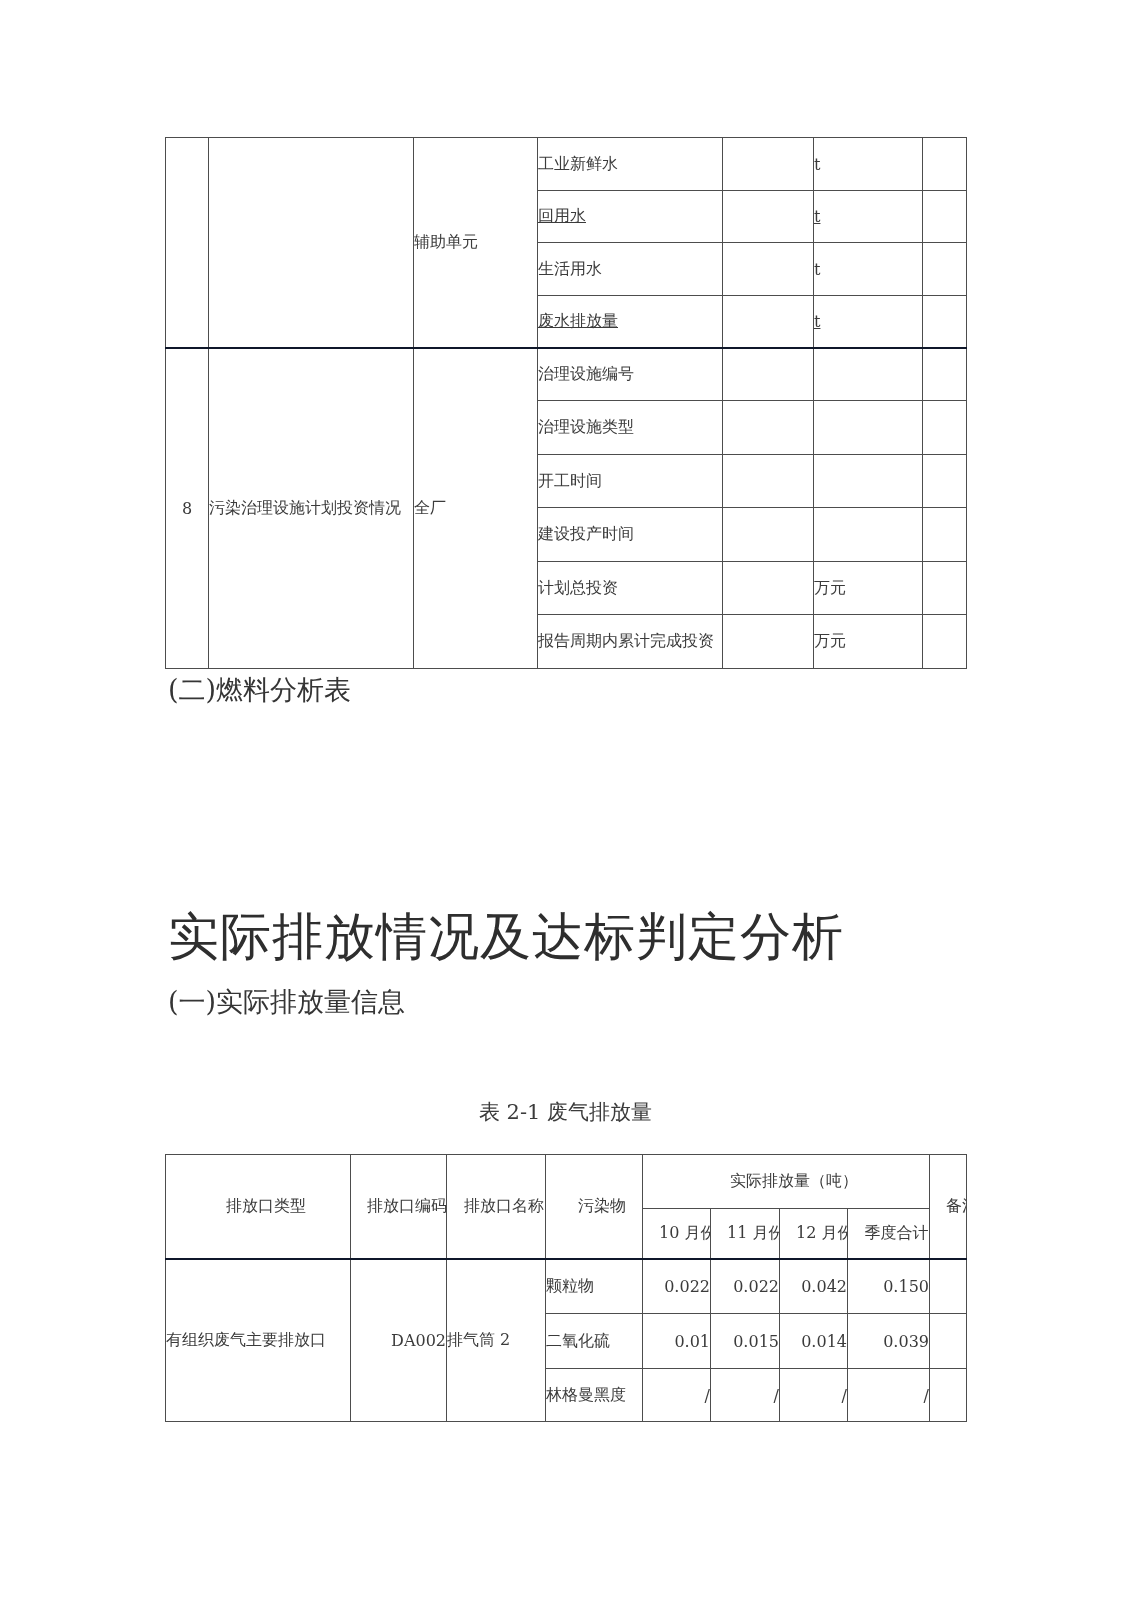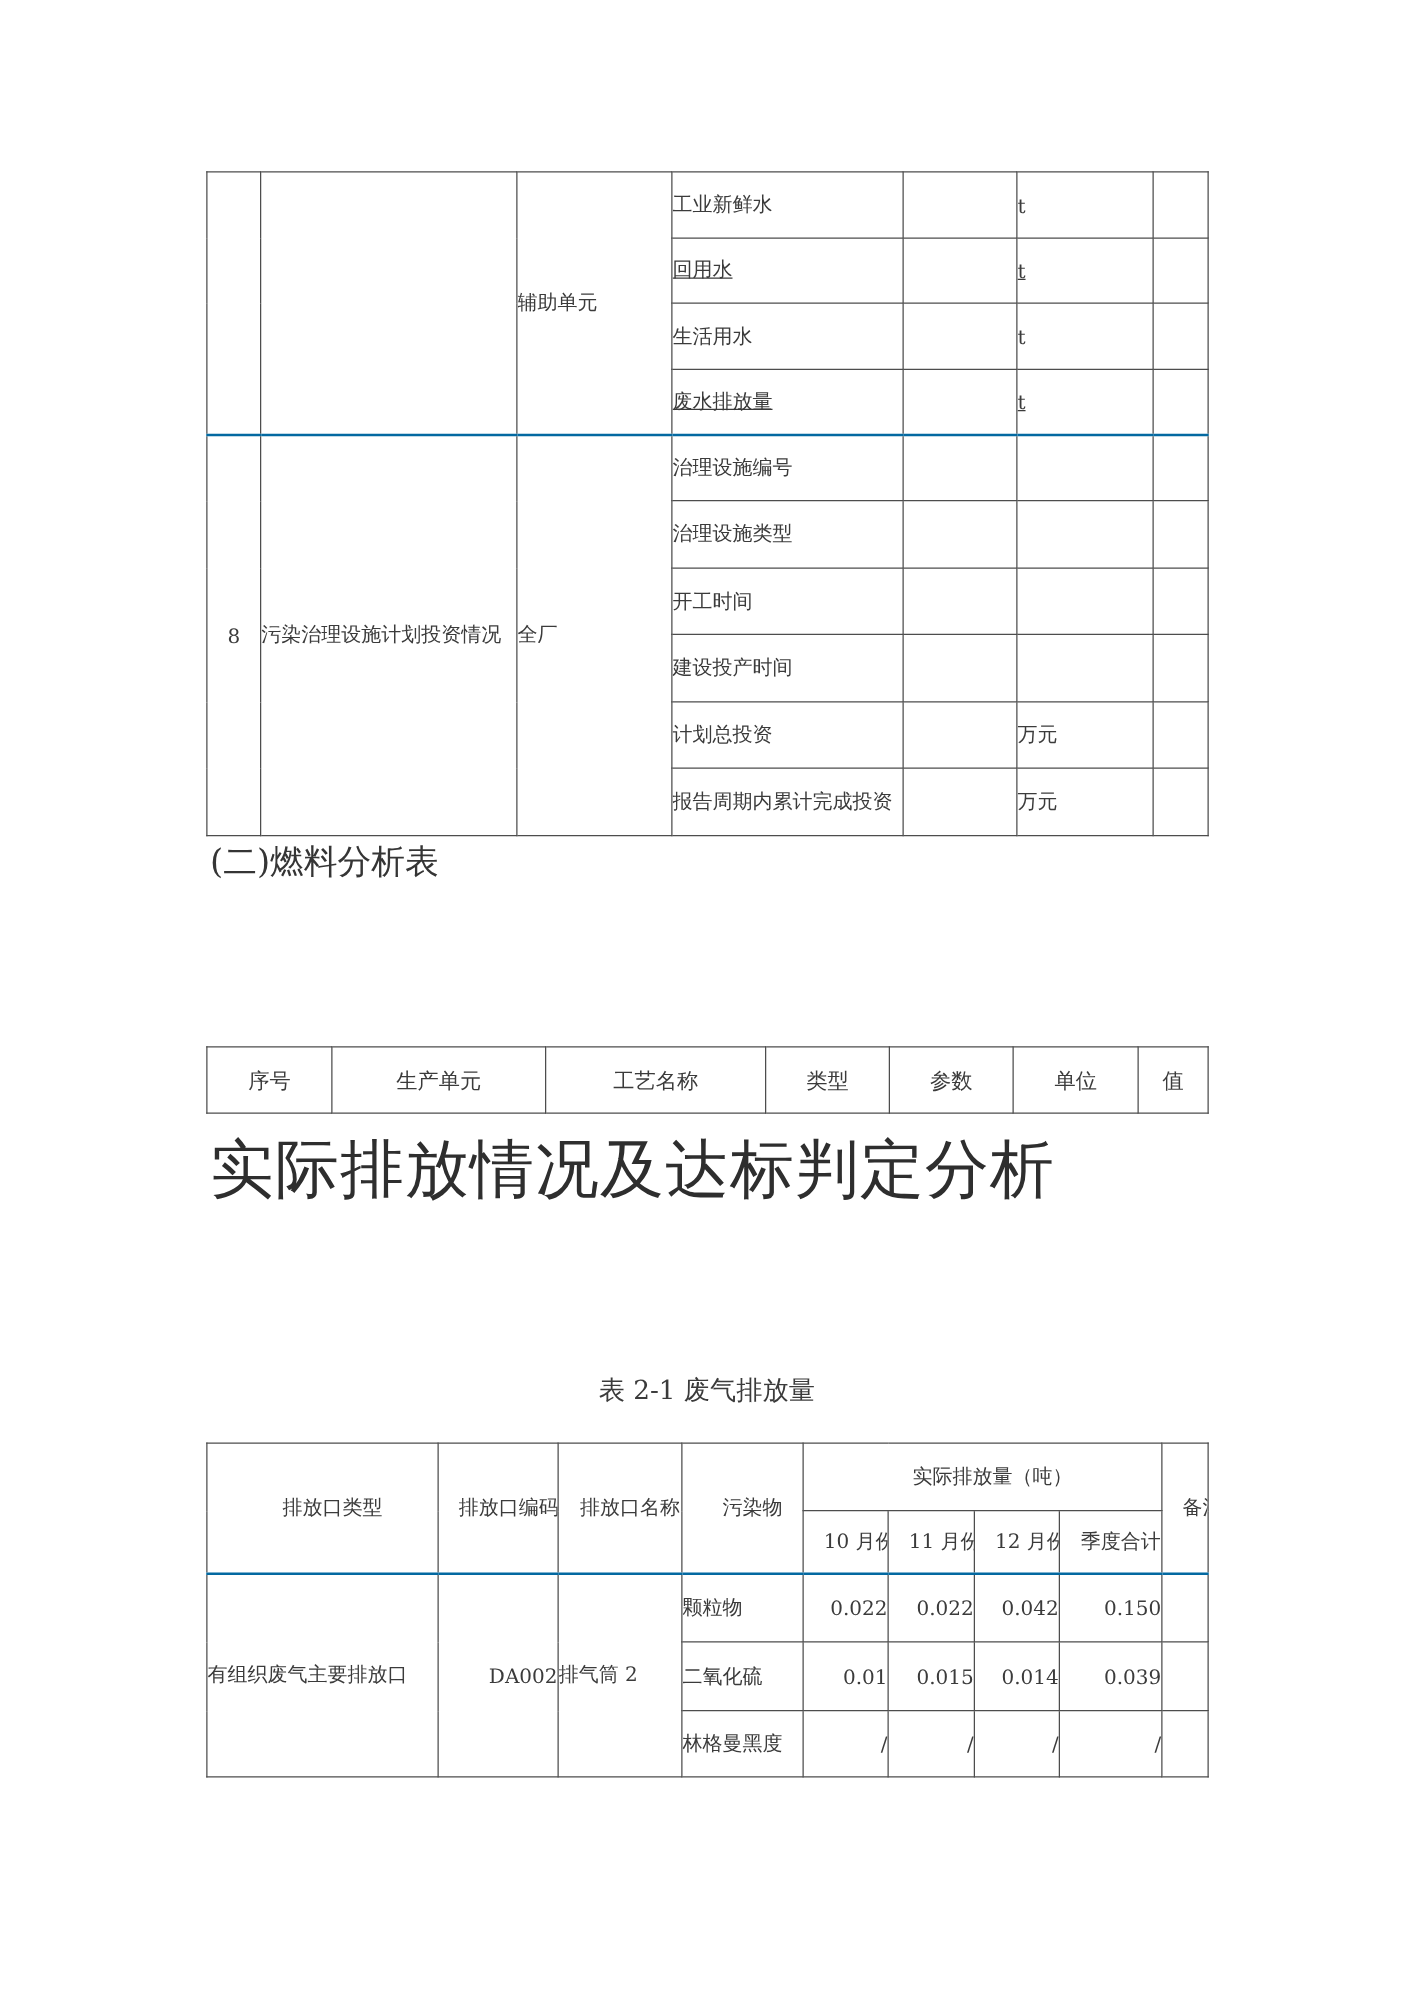--- a/index.html
+++ b/index.html
@@ -26,21 +26,21 @@
     font-size:16px;
     color:#3b3b3b;
   }
   .ctr{text-align:center;}
   .pl6{text-align:left;padding-left:6px;}
   .pl8{text-align:left;padding-left:8px;}
   .pl10{text-align:right;padding-left:10px;}
   .pl12{text-align:left;padding-left:12px;}
   .h50{height:50px;} .h52{height:52px;text-decoration:underline;} .h53{height:53px;}
   .h54{height:54px;} .h55{height:55px;}
-  .thick-top td,.thick-top th{border-top:2px solid #0369a1;}
+  .thick-top td,.thick-top th{border-top:2px solid #0f172a;}
   
   .t-cont{left:165px;top:137px;width:801px;}
   
   .t-fuel{left:165px;top:837px;width:801px;}
   .t-fuel th{font-size:17px;text-align:center;}
   
   .t-gas{left:165px;top:1154px;width:801px;}
   .t-gas th{text-align:center;padding-left:16px;}
   
   .abs{position:absolute;text-align:center;}
@@ -133,45 +133,24 @@
         <td></td>
         <td class="pl12">万元</td>
         <td></td>
       </tr>
     </tbody>
   </table>
 
   <div class="abs sec-heading head2">(二)燃料分析表</div>
 
 
-  <table class="tbl t-fuel">
-    <colgroup>
-      <col style="width:100px">
-        <col style="width:171px">
-        <col style="width:176px">
-      <col style="width:99px">
-        <col style="width:99px">
-        <col style="width:100px">
-        <col style="width:56px">
-    </colgroup>
-    <tbody>
-      <tr class="h53">
-        <th>序号</th>
-        <th>生产单元</th>
-        <th>工艺名称</th>
-        <th>类型</th>
-        <th>参数</th>
-        <th>单位</th>
-        <th>值</th>
-      </tr>
-    </tbody>
-  </table>
 
   <div class="abs main-heading">实际排放情况及达标判定分析</div>
 
+  <div class="abs sec-heading head3">(一)实际排放量信息</div>
 
   <div class="abs tbl-caption cap2">表 2-1 废气排放量</div>
 
   <table class="tbl t-gas">
     <colgroup>
       <col style="width:185px">
         <col style="width:96px">
         <col style="width:99px">
         <col style="width:97px">
       <col style="width:68px">

